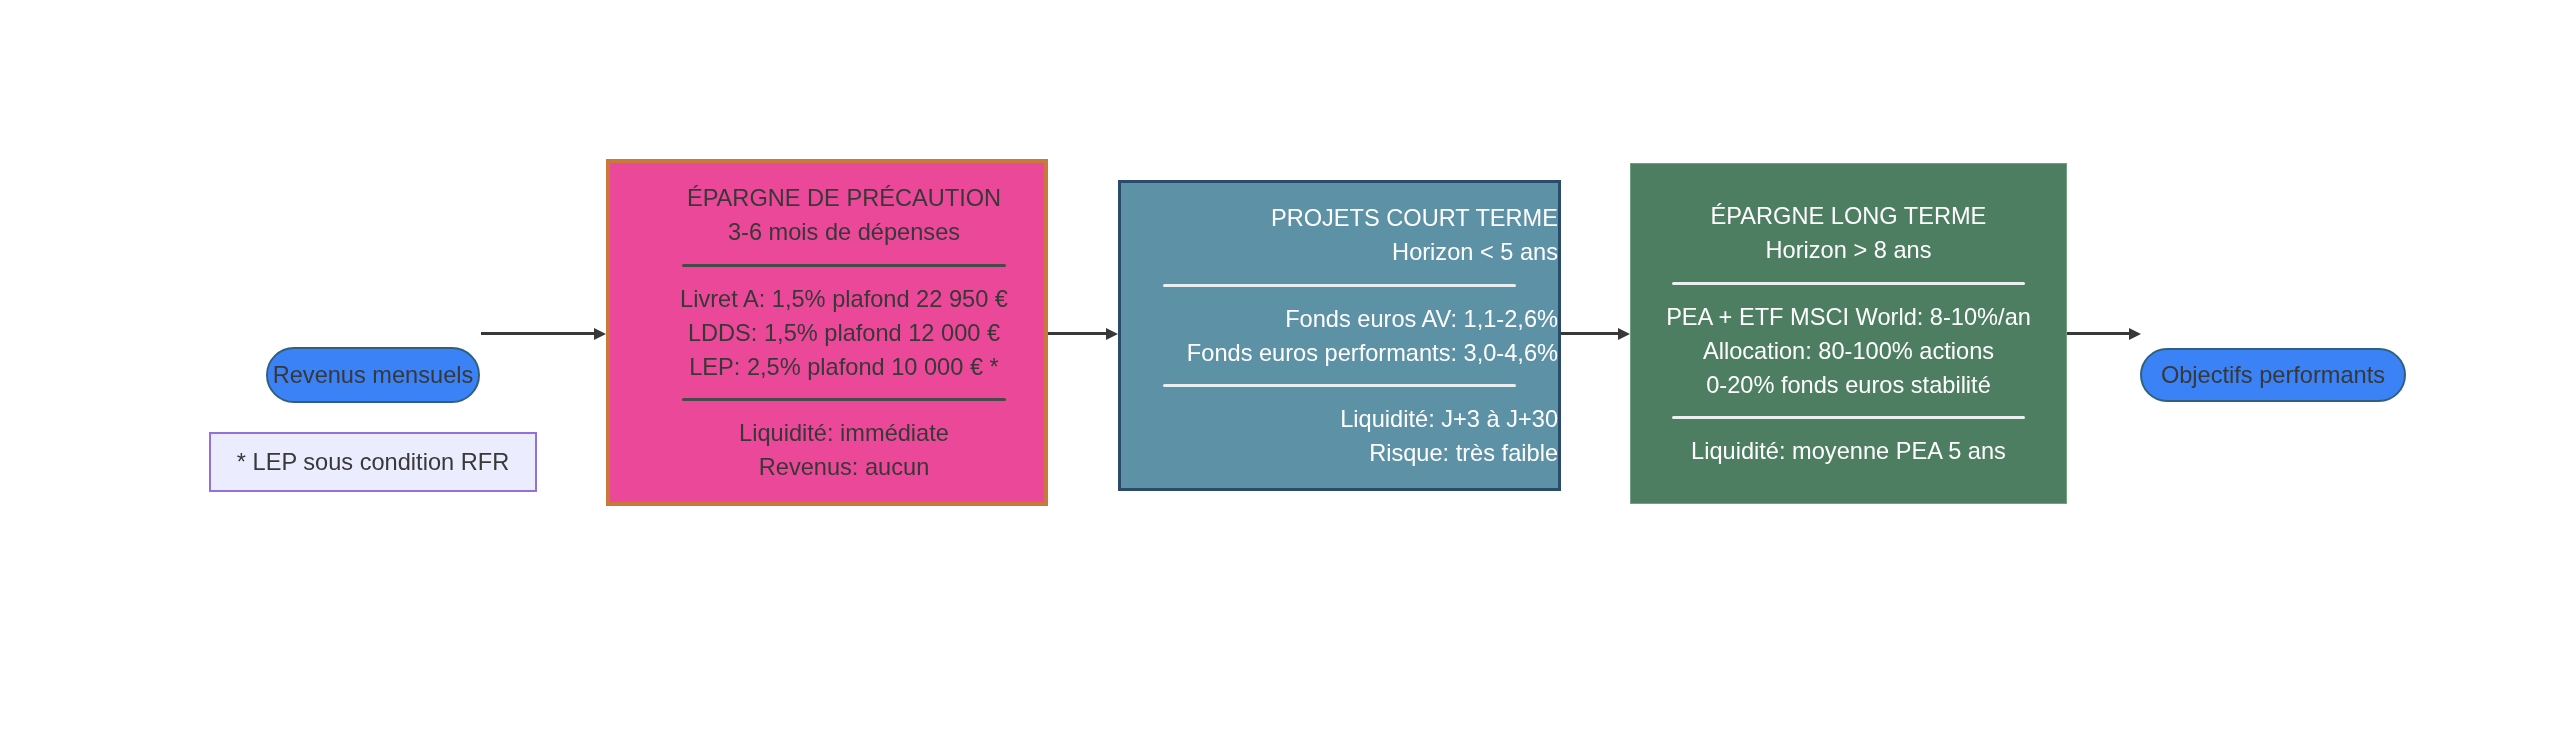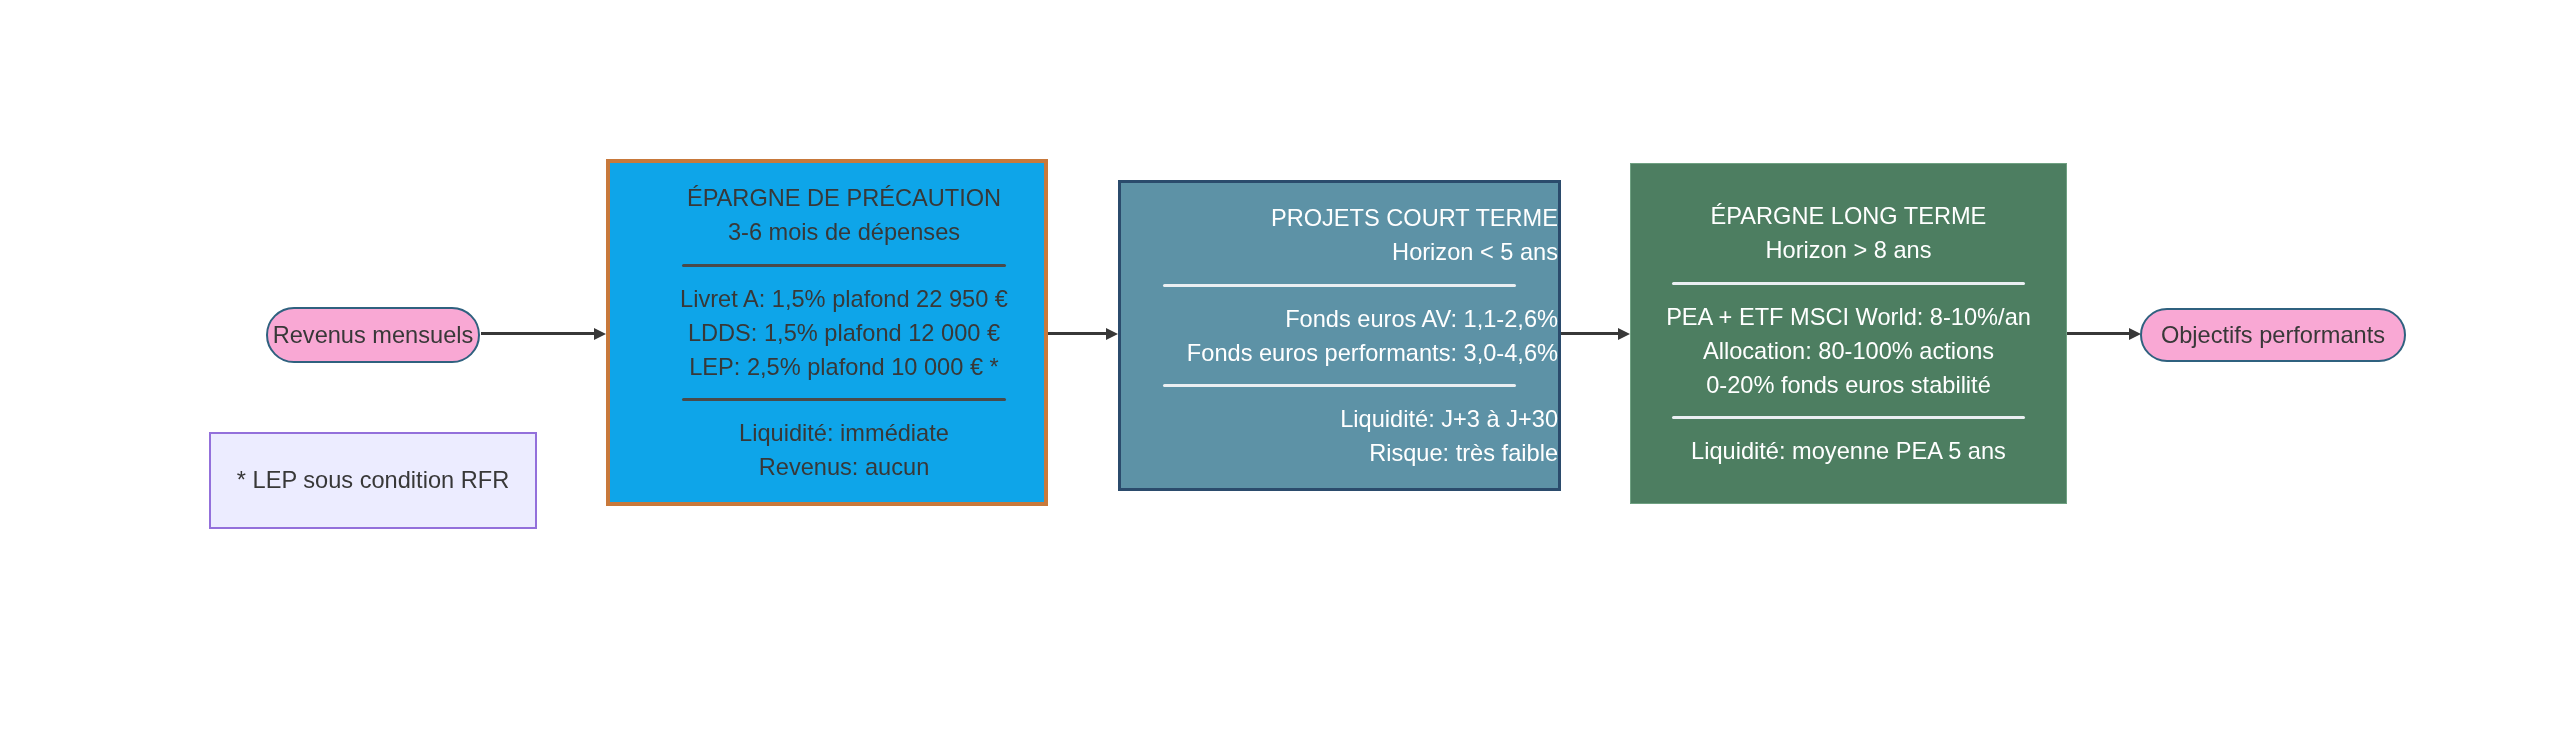--- a/index.html
+++ b/index.html
@@ -17,29 +17,30 @@
     width: 2576px;
     height: 749px;
     background: #FFFFFF;
     overflow: hidden;
   }
 
   
   .pill {
     position: absolute;
     box-sizing: border-box;
-    background: #f9a8d4;
+    background: #3b82f6;
     border: 2.9px solid #2F617F;
     border-radius: 29.5px;
     display: flex;
     align-items: center;
     justify-content: center;
     font-size: 23.6px;
     color: #383838;
     white-space: nowrap;
+    margin-top: 40px;
   }
   .pill-start { left: 266px; top: 307px; width: 214px; height: 56px; }
   .pill-end   { left: 2140px; top: 308px; width: 266px; height: 54px; }
 
   
   .card {
     position: absolute;
     box-sizing: border-box;
     display: flex;
     flex-direction: column;
@@ -58,21 +59,21 @@
   .card-precaution { left: 606px;  top: 159px; width: 442px; height: 347px; border: 4.9px solid; }
   .card-court     { left: 1118px; top: 180px; width: 443px; height: 311px; border: 3.9px solid; }
   .card-long      { left: 1630px; top: 163px; width: 437px; height: 341px; border: 1px solid; }
   .card-precaution .divider { background: #4A4A4A; }
   .card-court .divider,
   .card-long .divider { background: #EAEFF2; }
 
   
   .note {
     position: absolute;
-    left: 209px; top: 432px; width: 328px; height: 97px;
+    left: 209px; top: 432px; width: 328px; height: 60px;
     box-sizing: border-box;
     background: #ECECFF;
     border: 2px solid #9370DB;
     display: flex;
     align-items: center;
     justify-content: center;
     font-size: 23.6px;
     color: #383838;
     white-space: nowrap;
   }
@@ -109,21 +110,21 @@
 
   <div class="pill pill-start">
     <span>Revenus mensuels</span>
   </div>
 
   <div class="arrow arrow-1">
     <span class="shaft"></span>
     <span class="head"></span>
   </div>
 
-  <div class="card card-precaution" style="background: #0ea5e9; border-color: rgb(200, 121, 59); color: rgb(56, 56, 56); padding-left: 34px;">
+  <div class="card card-precaution" style="background: #ec4899; border-color: rgb(200, 121, 59); color: rgb(56, 56, 56); padding-left: 34px;">
     <div class="line">ÉPARGNE DE PRÉCAUTION</div>
     <div class="line">3-6 mois de dépenses</div>
     <div class="divider"></div>
     <div class="line">Livret A: 1,5% plafond 22 950 €</div>
     <div class="line">LDDS: 1,5% plafond 12 000 €</div>
     <div class="line">LEP: 2,5% plafond 10 000 € *</div>
     <div class="divider"></div>
     <div class="line">Liquidité: immédiate</div>
     <div class="line">Revenus: aucun</div>
   </div>

